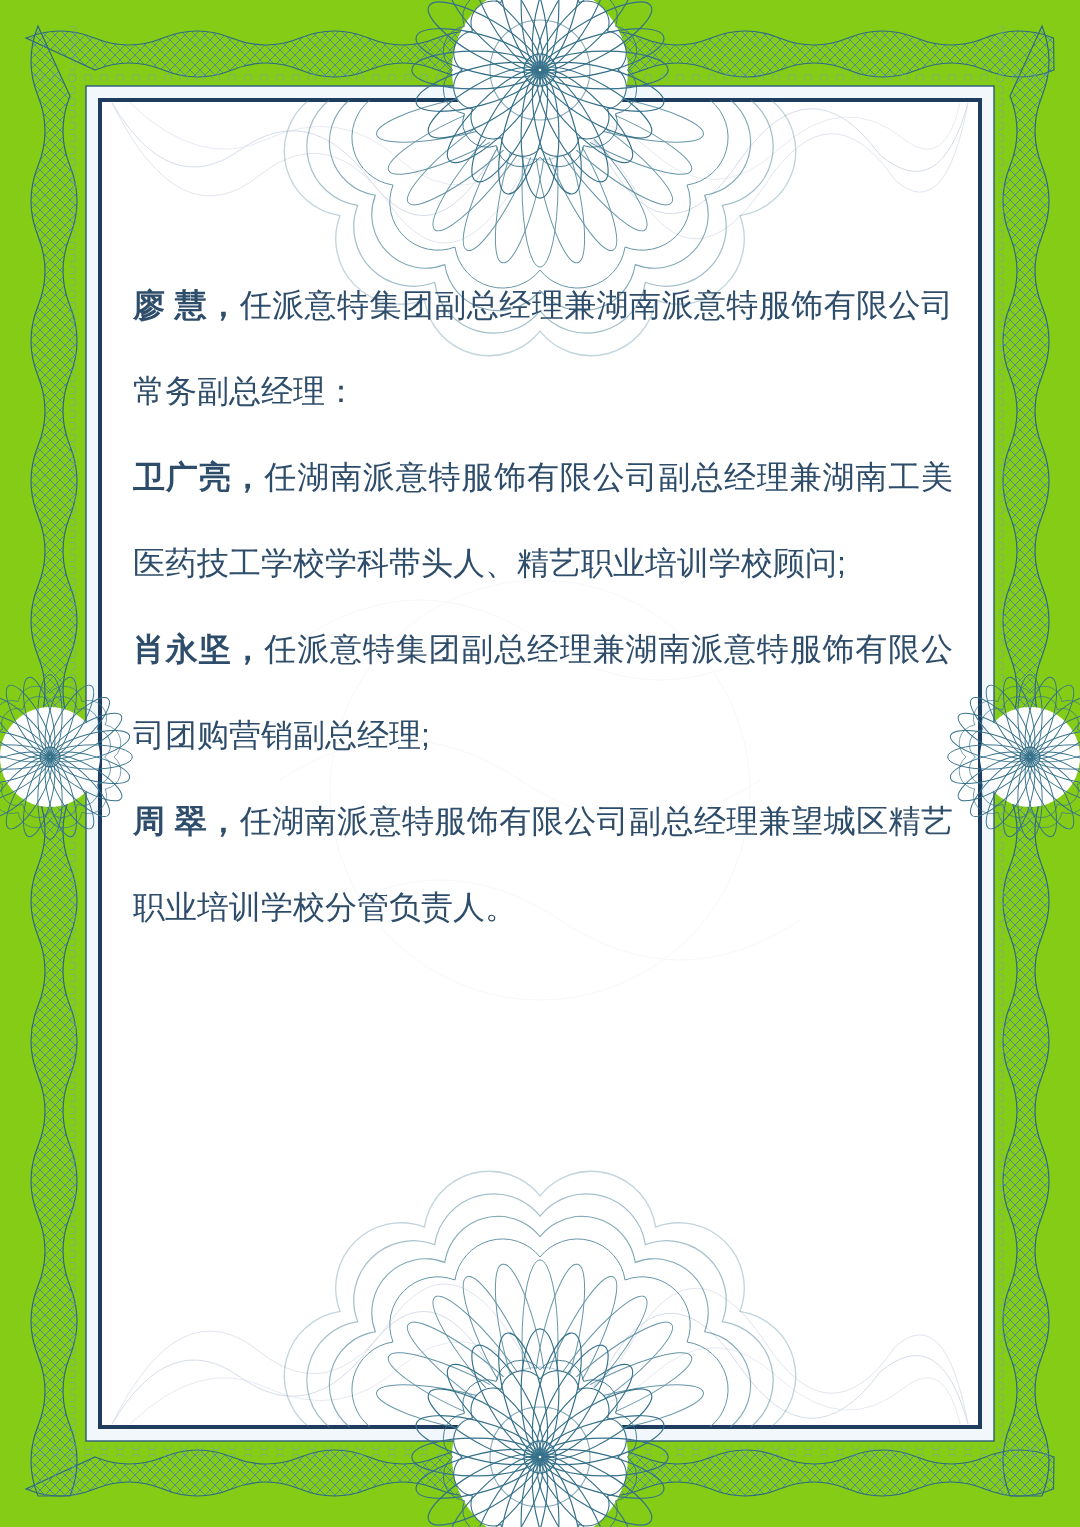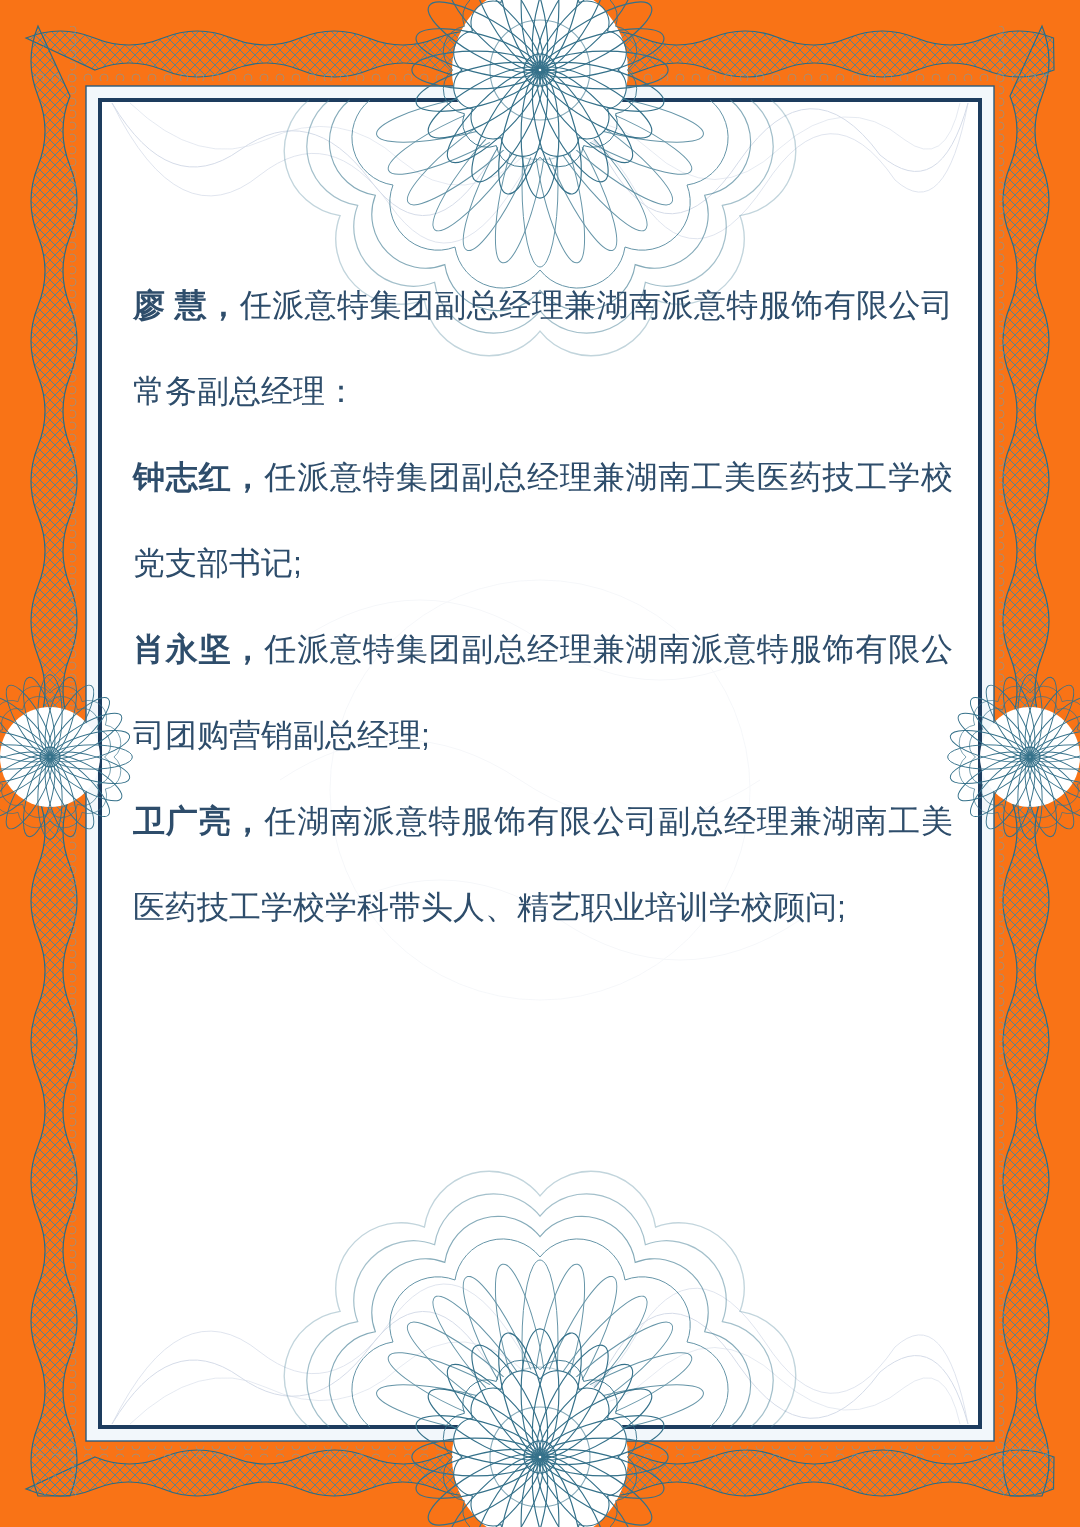--- a/index.html
+++ b/index.html
@@ -1,18 +1,18 @@
 <!DOCTYPE html>
 <html><head>
 <meta charset="utf-8">
 <style>
   html,body{margin:0;padding:0;background:#e9e9e9;}
   .page{
     position:relative;width:1080px;height:1527px;margin:0 auto;
-    background:#f97316;overflow:hidden;
+    background:#84cc16;overflow:hidden;
     font-family:"Liberation Sans","DejaVu Sans",sans-serif;
   }
   svg.deco{position:absolute;left:0;top:0;z-index:1;}
   .content{
     position:absolute;left:133px;top:262px;width:820px;z-index:2;
     color:#2e4d6b;
   }
   .entry{
     margin:0;font-size:32px;line-height:86px;font-weight:500;
     text-align:justify;text-justify:inter-ideograph;letter-spacing:0;
@@ -157,22 +157,22 @@
     <use href="#medallion" transform="translate(540,1427) scale(1,-1)"></use>
 
     <use href="#sidemed" transform="translate(50,757)"></use>
     <use href="#sidemed" transform="translate(1030,757)"></use>
   </svg>
 
   <div class="content">
 
     <p class="entry"><strong class="person"><span>廖 慧</span><span>，</span></strong><span>任派意特集团副总经理兼湖南派意特服饰有限公司常务副总经理：</span></p>
 
-    <p class="entry"><strong class="person"><span>钟志红</span><span>，</span></strong><span>任派意特集团副总经理兼湖南工美医药技工学校党支部书记;</span></p>
 
+
+    <p class="entry"><strong class="person"><span>卫广亮</span><span>，</span></strong><span>任湖南派意特服饰有限公司副总经理兼湖南工美医药技工学校学科带头人、精艺职业培训学校顾问;</span></p>
 
     <p class="entry"><strong class="person"><span>肖永坚</span><span>，</span></strong><span>任派意特集团副总经理兼湖南派意特服饰有限公司团购营销副总经理;</span></p>
 
-    <p class="entry"><strong class="person"><span>卫广亮</span><span>，</span></strong><span>任湖南派意特服饰有限公司副总经理兼湖南工美医药技工学校学科带头人、精艺职业培训学校顾问;</span></p>
-
+    <p class="entry"><strong class="person"><span>周 翠</span><span>，</span></strong><span>任湖南派意特服饰有限公司副总经理兼望城区精艺职业培训学校分管负责人。</span></p>
 
   </div>
 </div>
 
 </body></html>

